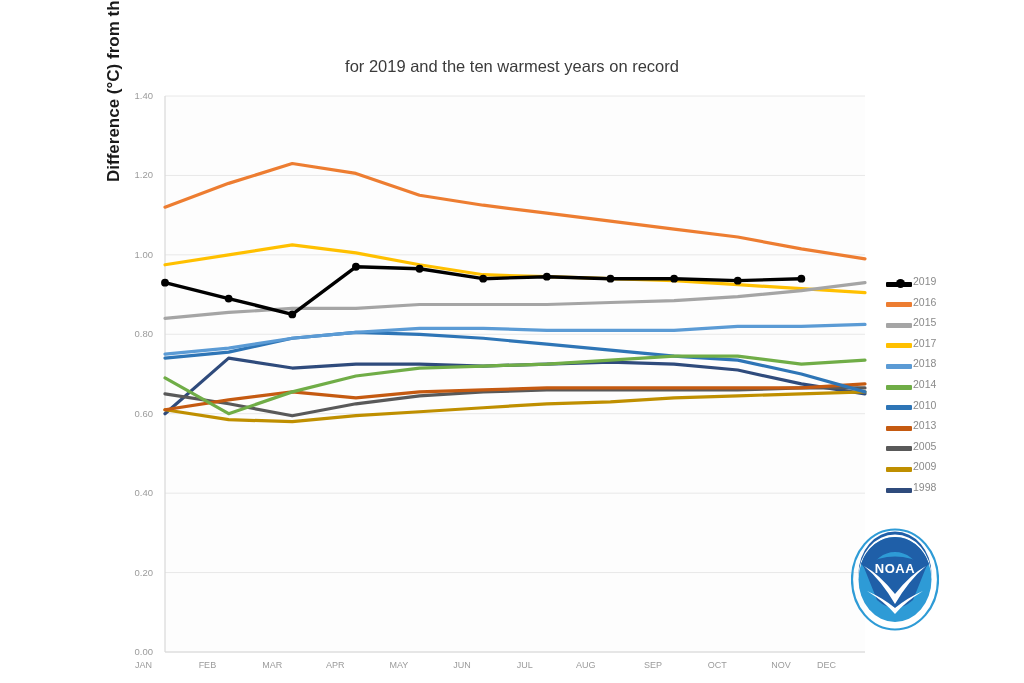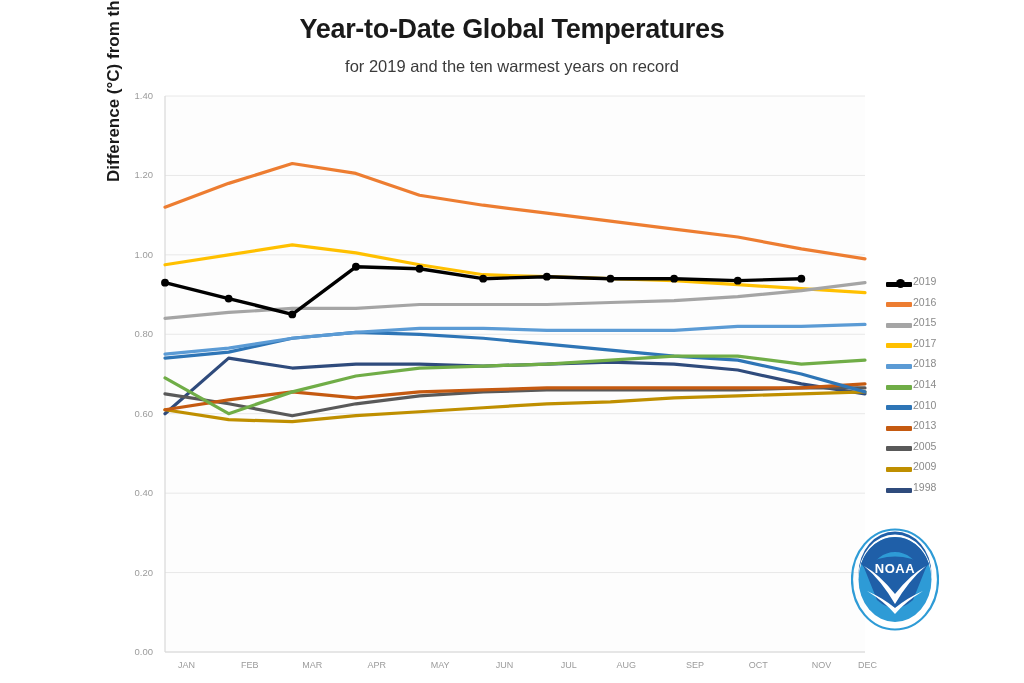--- a/index.html
+++ b/index.html
@@ -59,21 +59,21 @@
   .ytick {
     position: absolute;
     width: 44px;
     text-align: right;
     font-size: 9.5px;
     color: #9b9b9b;
   }
   .xtick {
     position: absolute;
     width: 60px;
-    text-align: right;
+    text-align: left;
     font-size: 9px;
     color: #9b9b9b;
     top: 660px;
   }
   .legend {
     position: absolute;
     left: 886px;
     top: 266px;
   }
   .legend-row {
@@ -112,21 +112,20 @@
     top: 528px;
     width: 88px;
     height: 103px;
   }
 </style>
 </head>
 <body>
 
 <div id="chart-root">
 
-  <div class="title">Year-to-Date Global Temperatures</div>
   <div class="subtitle">for 2019 and the ten warmest years on record</div>
 
   <div class="ylabel">Difference (°C) from the 20th century average</div>
 
   <svg class="plot-svg" id="plot-svg" width="1024" height="683">
       <rect x="165" y="96" width="700" height="556" fill="#fdfdfd"></rect>
       <line x1="165" y1="652" x2="865" y2="652" stroke="#e8e8e8" stroke-width="1"></line>
       <line x1="165" y1="572.5714285714286" x2="865" y2="572.5714285714286" stroke="#e8e8e8" stroke-width="1"></line>
       <line x1="165" y1="493.1428571428571" x2="865" y2="493.1428571428571" stroke="#e8e8e8" stroke-width="1"></line>
       <line x1="165" y1="413.71428571428567" x2="865" y2="413.71428571428567" stroke="#e8e8e8" stroke-width="1"></line>

